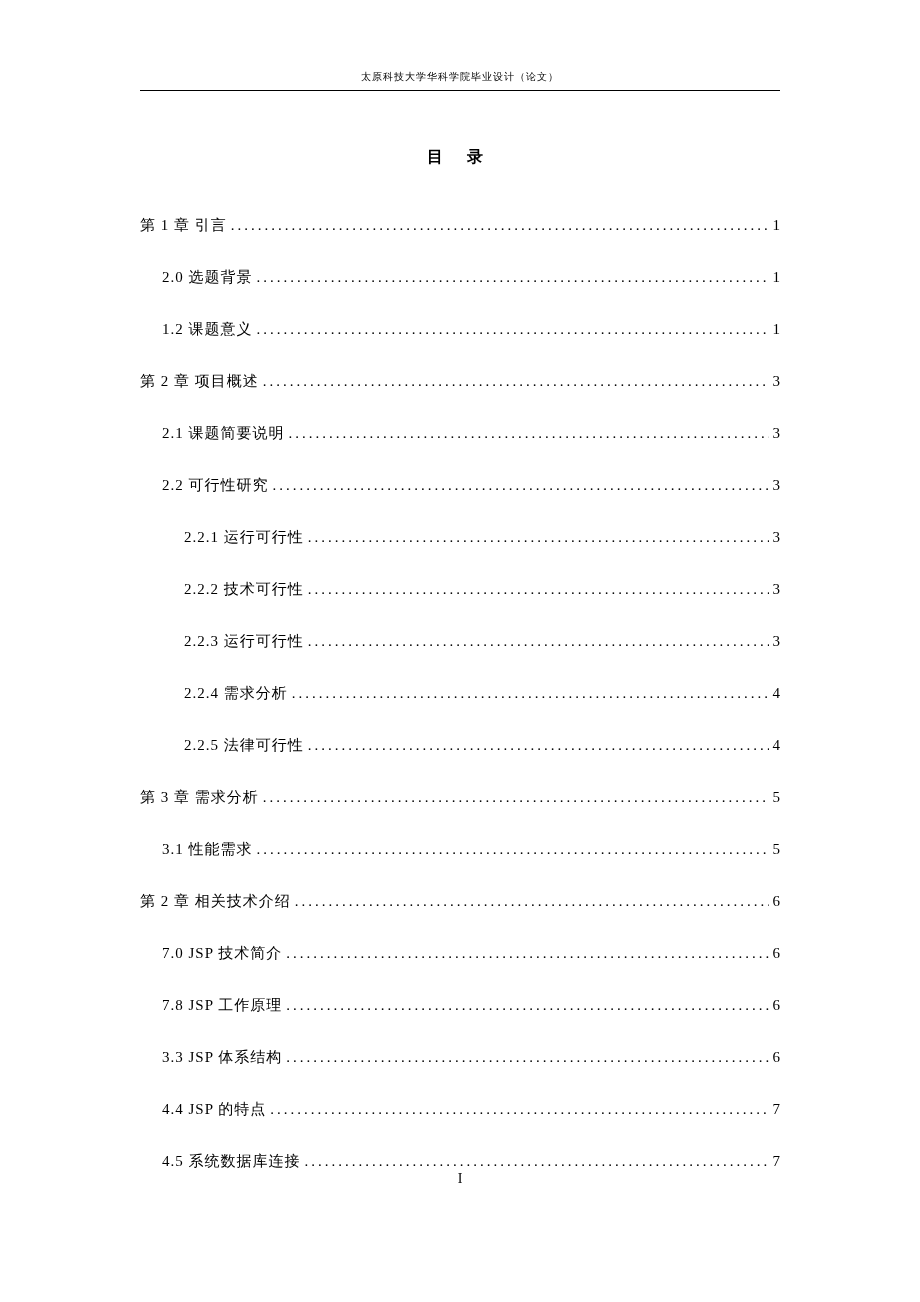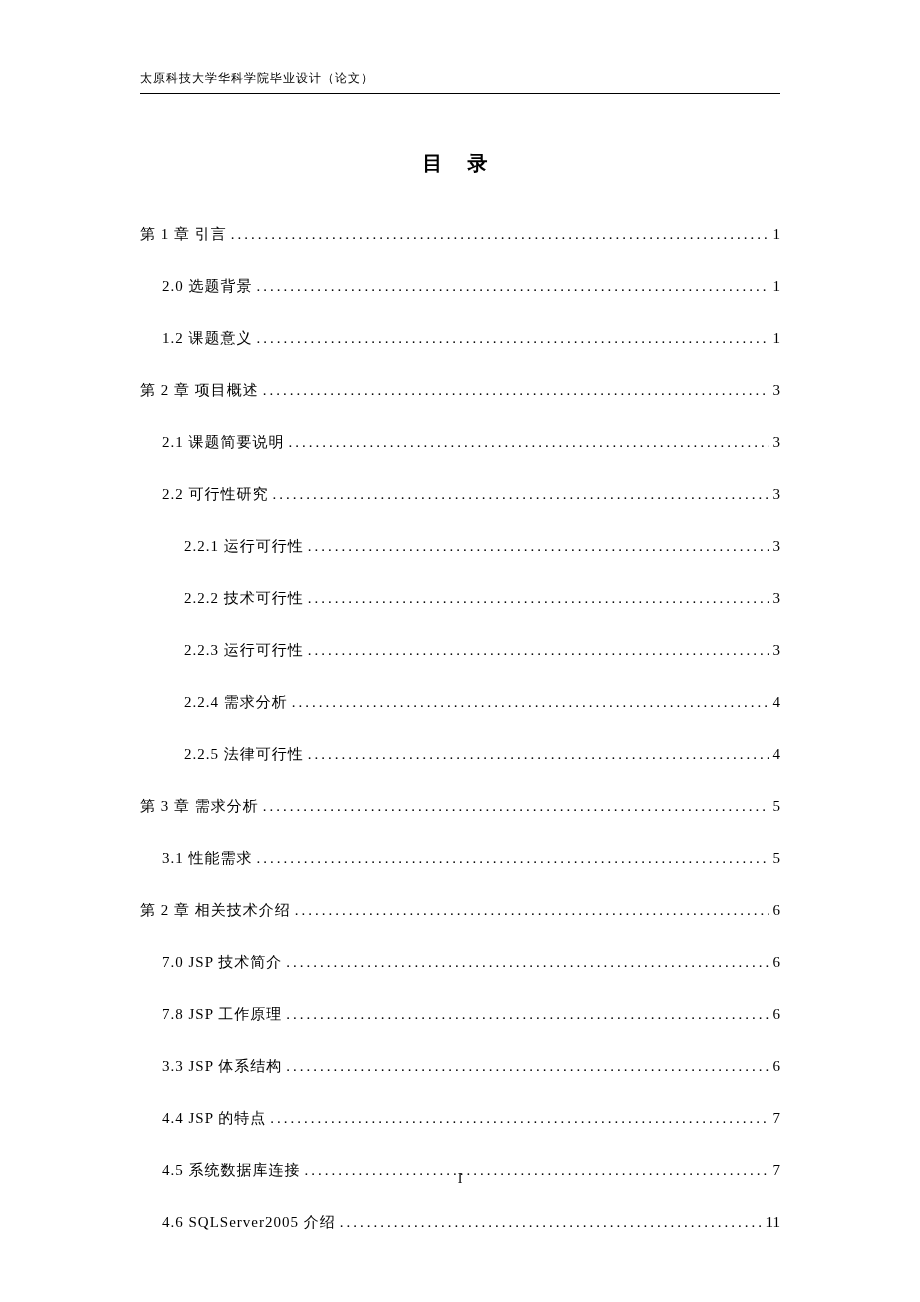--- a/index.html
+++ b/index.html
@@ -12,36 +12,36 @@
       height: 1302px;
       background: #ffffff;
       font-family: "SimSun", "宋体", serif;
       color: #000000;
       position: relative;
     }
     .page {
       padding: 70px 140px 40px 140px;
     }
     .header-line {
-      text-align: left;
-      font-size: 12px;
+      text-align: center;
+      font-size: 10px;
       letter-spacing: 1px;
       padding-bottom: 4px;
       position: relative;
     }
     .header-underline {
       border-bottom: 1.5px solid #000;
       margin: 0 auto;
       width: 100%;
       height: 0;
       margin-top: 2px;
     }
     .title {
       text-align: center;
-      font-size: 20px;
+      font-size: 16px;
       font-weight: bold;
       margin-top: 56px;
       margin-bottom: 48px;
       letter-spacing: 10px;
     }
     .toc {
       font-size: 15px;
     }
     .toc-entry {
       display: flex;
@@ -177,21 +177,16 @@
       <div class="toc-entry indent-1">
         <span class="toc-label">4.4 JSP 的特点 </span>
         <span class="toc-dots"></span>
         <span class="toc-page">7</span>
       </div>
       <div class="toc-entry indent-1">
         <span class="toc-label">4.5 系统数据库连接</span>
         <span class="toc-dots"></span>
         <span class="toc-page">7</span>
       </div>
-      <div class="toc-entry indent-1">
-        <span class="toc-label">4.6 SQLServer2005 介绍 </span>
-        <span class="toc-dots"></span>
-        <span class="toc-page">11</span>
-      </div>
     </div>
 </div>
 
 <div class="page-number">I</div>
 
 </body></html>

